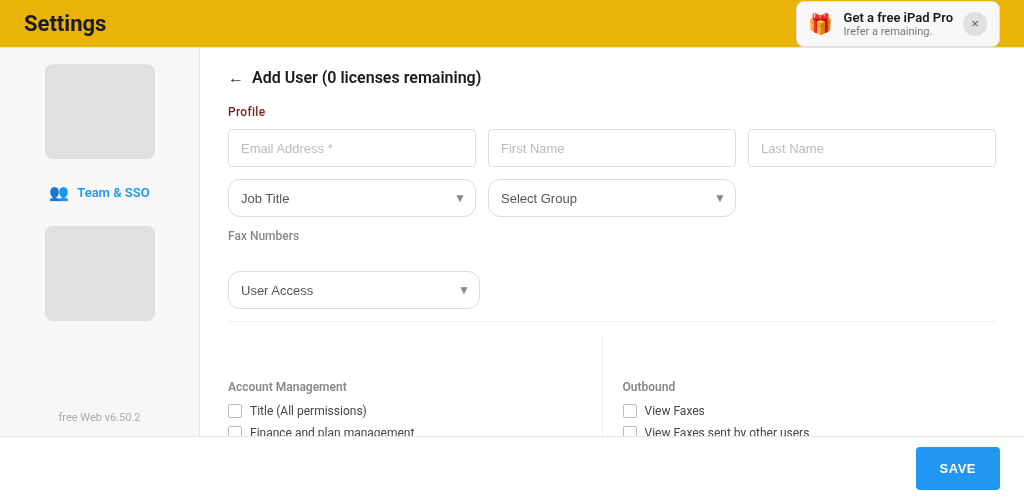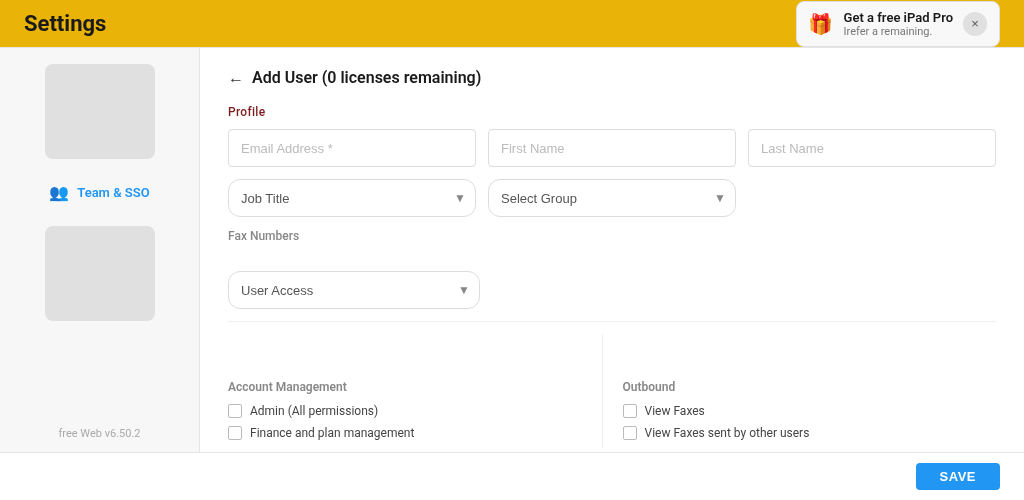--- a/index.html
+++ b/index.html
@@ -288,21 +288,21 @@
       padding: 10px 24px;
       background: #fff;
       border-top: 1px solid #e5e5e5;
     }
 
     .save-button {
       background: #2196f3;
       color: #fff;
       border: none;
       border-radius: 4px;
-      padding: 6px 24px;
+      padding: 14px 24px;
       font-size: 13px;
       font-weight: 700;
       letter-spacing: 0.5px;
       cursor: pointer;
     }
   </style>
 </head>
 <body>
 
 <div class="app-container">
@@ -371,21 +371,21 @@
           <span class="select-arrow">▼</span>
         </div>
         <div style="flex:2"></div>
       </div>
 
       <div class="permissions-row">
         <div class="permissions-col">
           <div class="perm-section-title">Account Management</div>
           <div class="perm-item">
             <div class="perm-checkbox"></div>
-            <span class="perm-label">Admin (All permissions)</span>
+            <span class="perm-label">Title (All permissions)</span>
           </div>
           <div class="perm-item">
             <div class="perm-checkbox"></div>
             <span class="perm-label">Finance and plan management</span>
           </div>
         </div>
         <div class="permissions-col">
           <div class="perm-section-title">Outbound</div>
           <div class="perm-item">
             <div class="perm-checkbox"></div>

